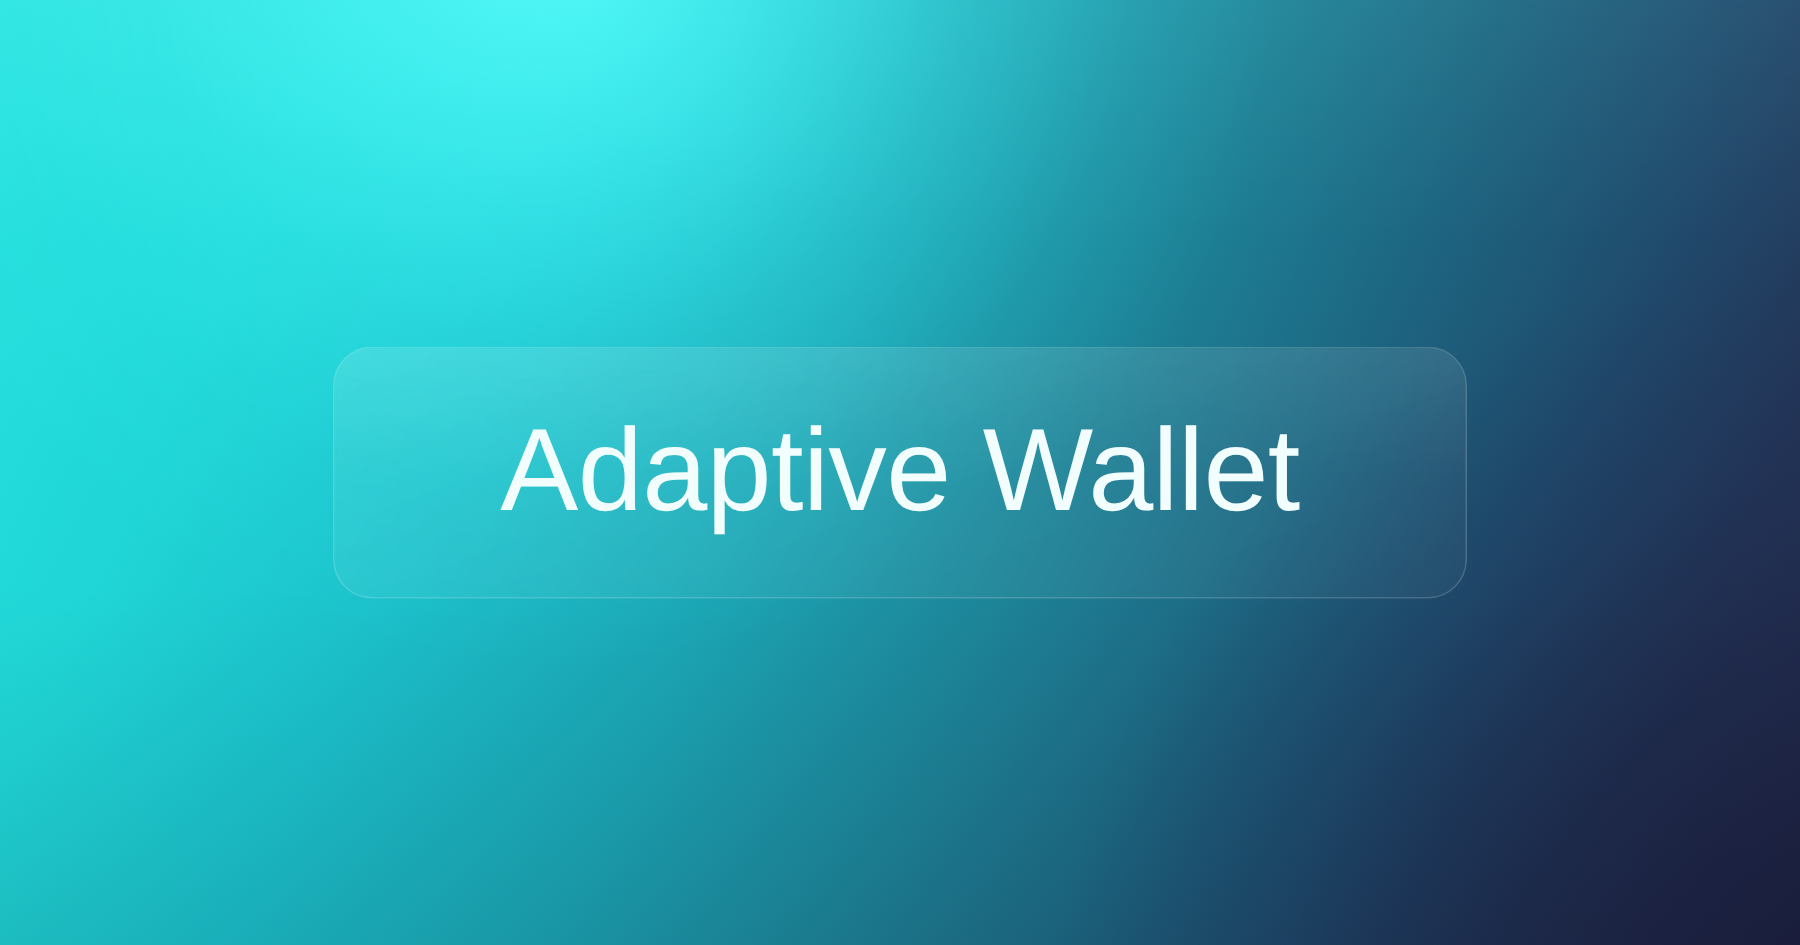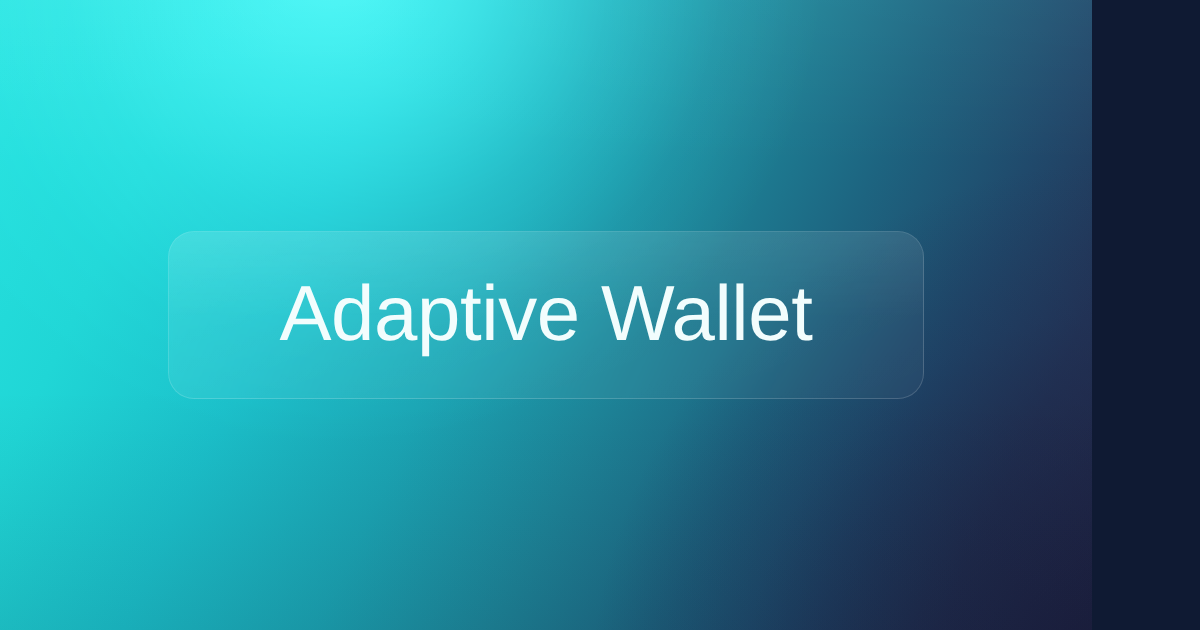--- a/index.html
+++ b/index.html
@@ -11,21 +11,21 @@
   body {
     width: 1200px;
     height: 630px;
     overflow: hidden;
     font-family: "Liberation Sans", sans-serif;
   }
 
   
   .og-canvas {
     position: relative;
-    width: 1092px;
+    width: 1200px;
     height: 630px;
     overflow: hidden;
     isolation: isolate;
   }
 
   
   .bg-base {
     position: absolute;
     inset: 0;
     background: linear-gradient(115deg,

